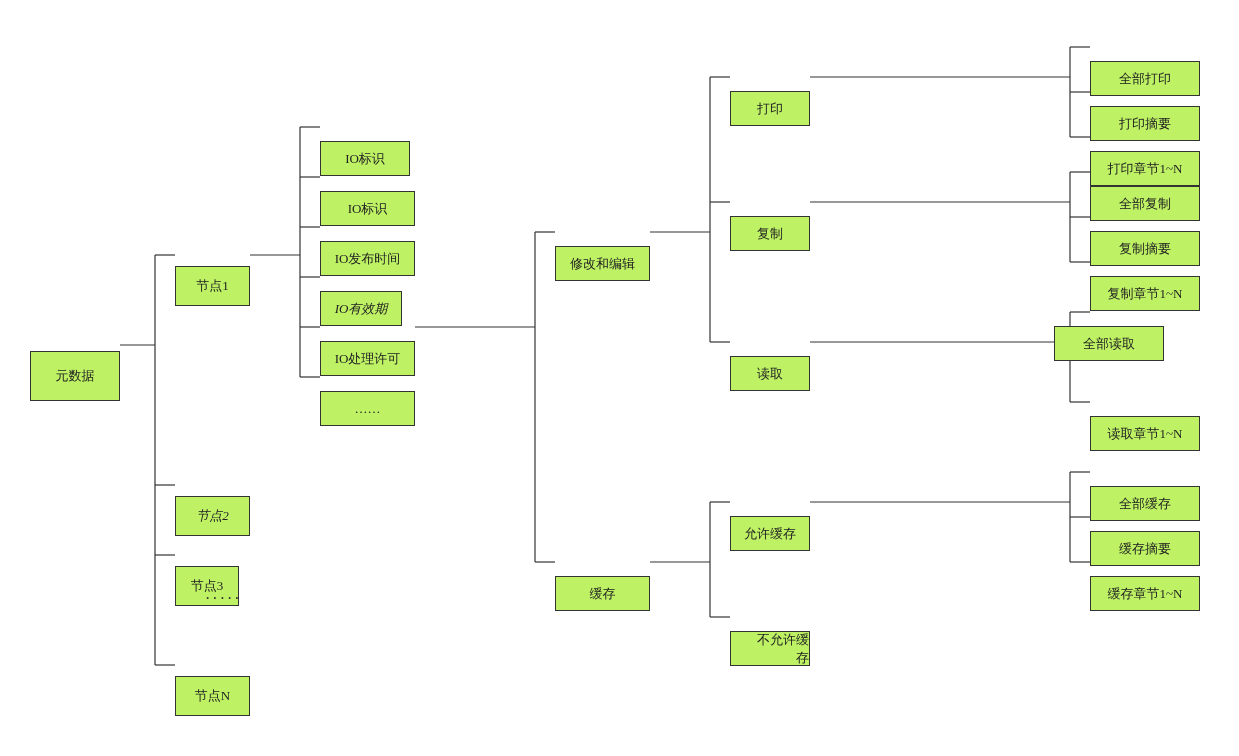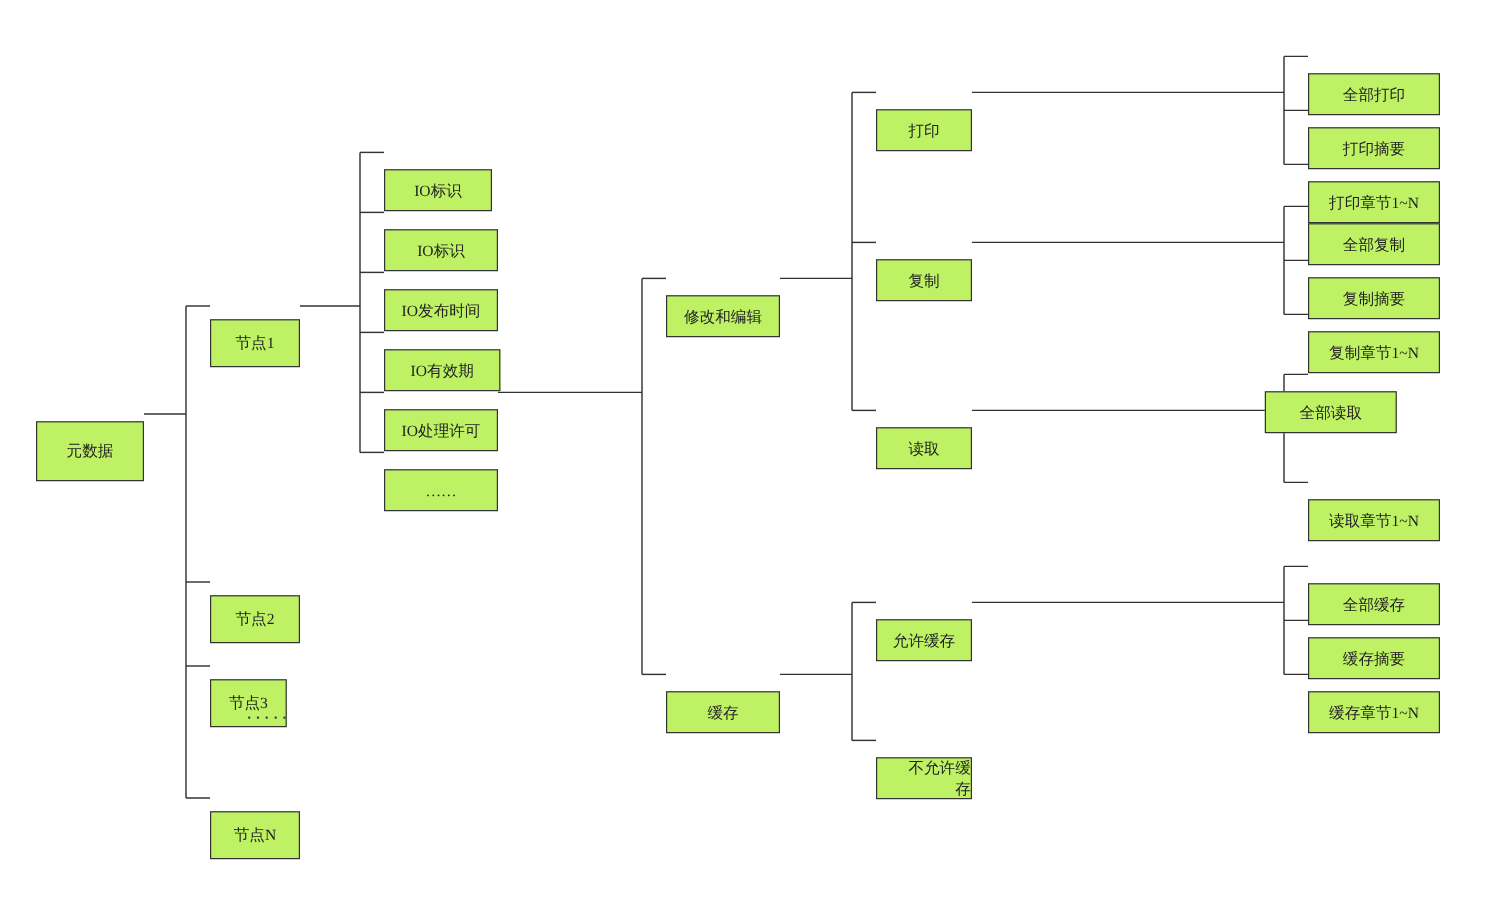--- a/index.html
+++ b/index.html
@@ -102,30 +102,30 @@
     <line x1="810" y1="502" x2="1070" y2="502"></line>
     <line x1="1070" y1="472" x2="1070" y2="562"></line>
     <line x1="1070" y1="472" x2="1090" y2="472"></line>
     <line x1="1070" y1="517" x2="1090" y2="517"></line>
     <line x1="1070" y1="562" x2="1090" y2="562"></line>
   </svg>
 
   <div class="node-box" style="left:30px; top:320px; width:90px; height:50px;">元数据</div>
 
   <div class="node-box" style="left:175px; top:235px; width:75px; height:40px;">节点1</div>
-  <div class="node-box" style="left:175px; top:465px; width:75px; height:40px;">节点2</div>
+  <div class="node-box" style="left:175px; top:465px; width:75px; height:40px;font-style:italic;">节点2</div>
   <div class="node-box" style="left:175px; top:535px; width:64px; height:40px;">节点3</div>
 
   <div style="position:absolute; left:205px; top:590px; font-size:16px; color:#333; letter-spacing:2px;">·····</div>
   <div class="node-box" style="left:175px; top:645px; width:75px; height:40px;">节点N</div>
 
   <div class="node-box" style="left:320px; top:110px; width:90px; height:35px;">IO标识</div>
   <div class="node-box" style="left:320px; top:160px; width:95px; height:35px;">IO标识</div>
   <div class="node-box" style="left:320px; top:210px; width:95px; height:35px;">IO发布时间</div>
-  <div class="node-box" style="left:320px; top:260px; width:97px; height:35px;">IO有效期</div>
+  <div class="node-box" style="left:320px; top:260px; width:82px; height:35px;font-style:italic;">IO有效期</div>
   <div class="node-box" style="left:320px; top:310px; width:95px; height:35px;">IO处理许可</div>
   <div class="node-box" style="left:320px; top:360px; width:95px; height:35px;">……</div>
 
   <div class="node-box" style="left:555px; top:215px; width:95px; height:35px;">修改和编辑</div>
   <div class="node-box" style="left:555px; top:545px; width:95px; height:35px;">缓存</div>
 
   <div class="node-box" style="left:730px; top:60px; width:80px; height:35px;">打印</div>
   <div class="node-box" style="left:730px; top:185px; width:80px; height:35px;font-family:Liberation Mono, monospace;">复制</div>
   <div class="node-box" style="left:730px; top:325px; width:80px; height:35px;">读取</div>
   <div class="node-box" style="left:730px; top:485px; width:80px; height:35px;">允许缓存</div>

